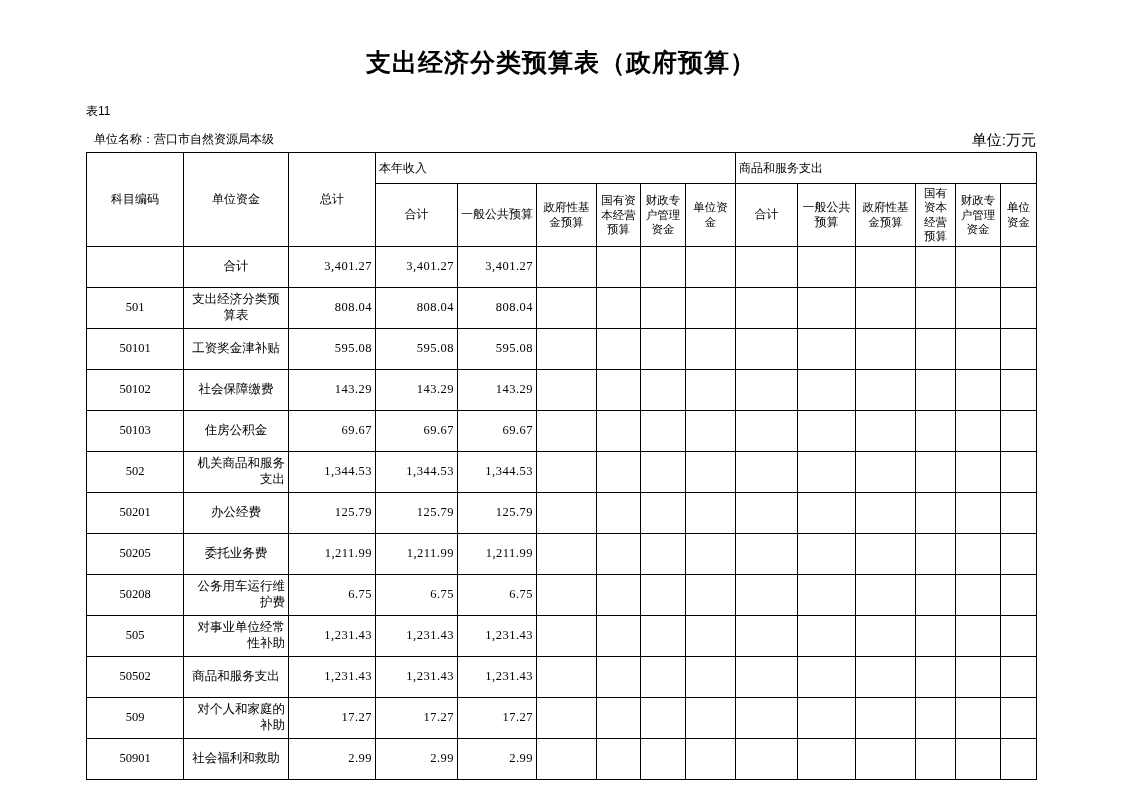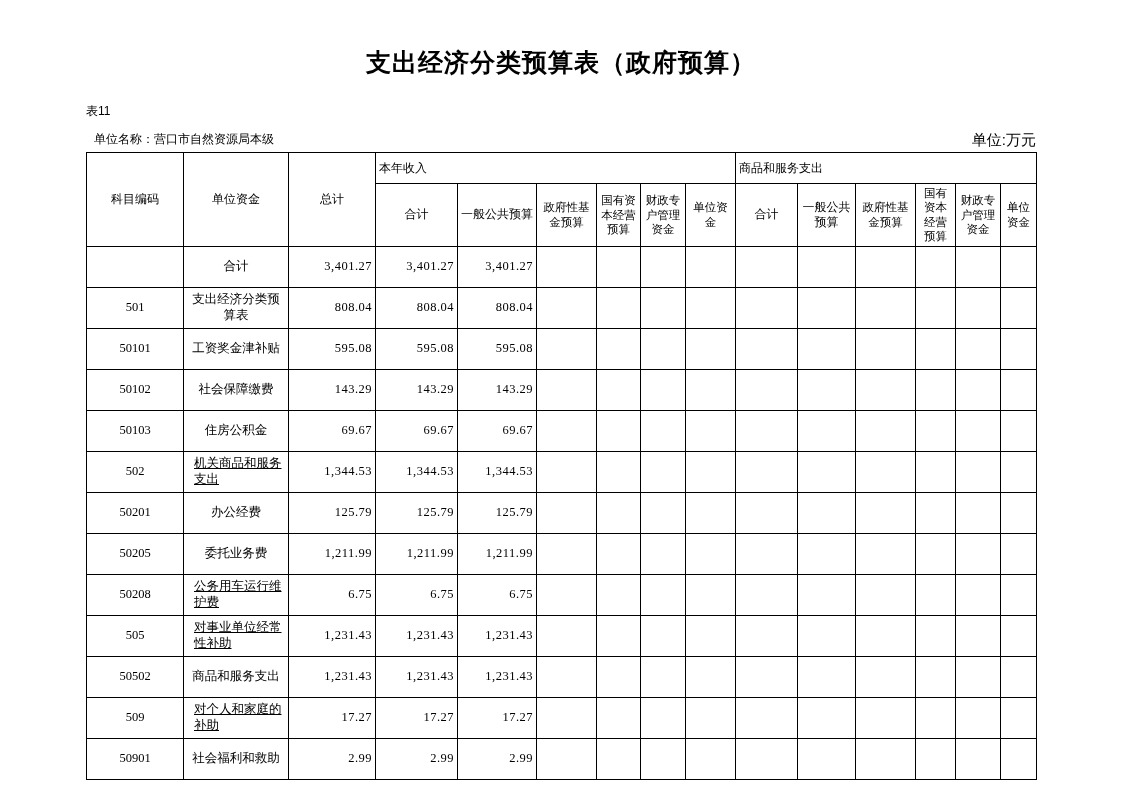--- a/index.html
+++ b/index.html
@@ -89,23 +89,22 @@
   }
   .cell-code.center {
     text-align: center;
     padding-left: 0;
   }
   .cell-name {
     text-align: center;
     font-size: 12.5px;
   }
   .cell-name.left {
-    text-align: left;
+    text-align: right;
     padding-left: 10px;
-    text-decoration: underline;
   }
   .cell-num {
     text-align: right;
     padding-right: 6px;
     font-family: "Liberation Serif", "DejaVu Serif", serif;
     font-size: 12.5px;
     letter-spacing: 0.5px;
   }
   .cell-empty {
     text-align: center;

